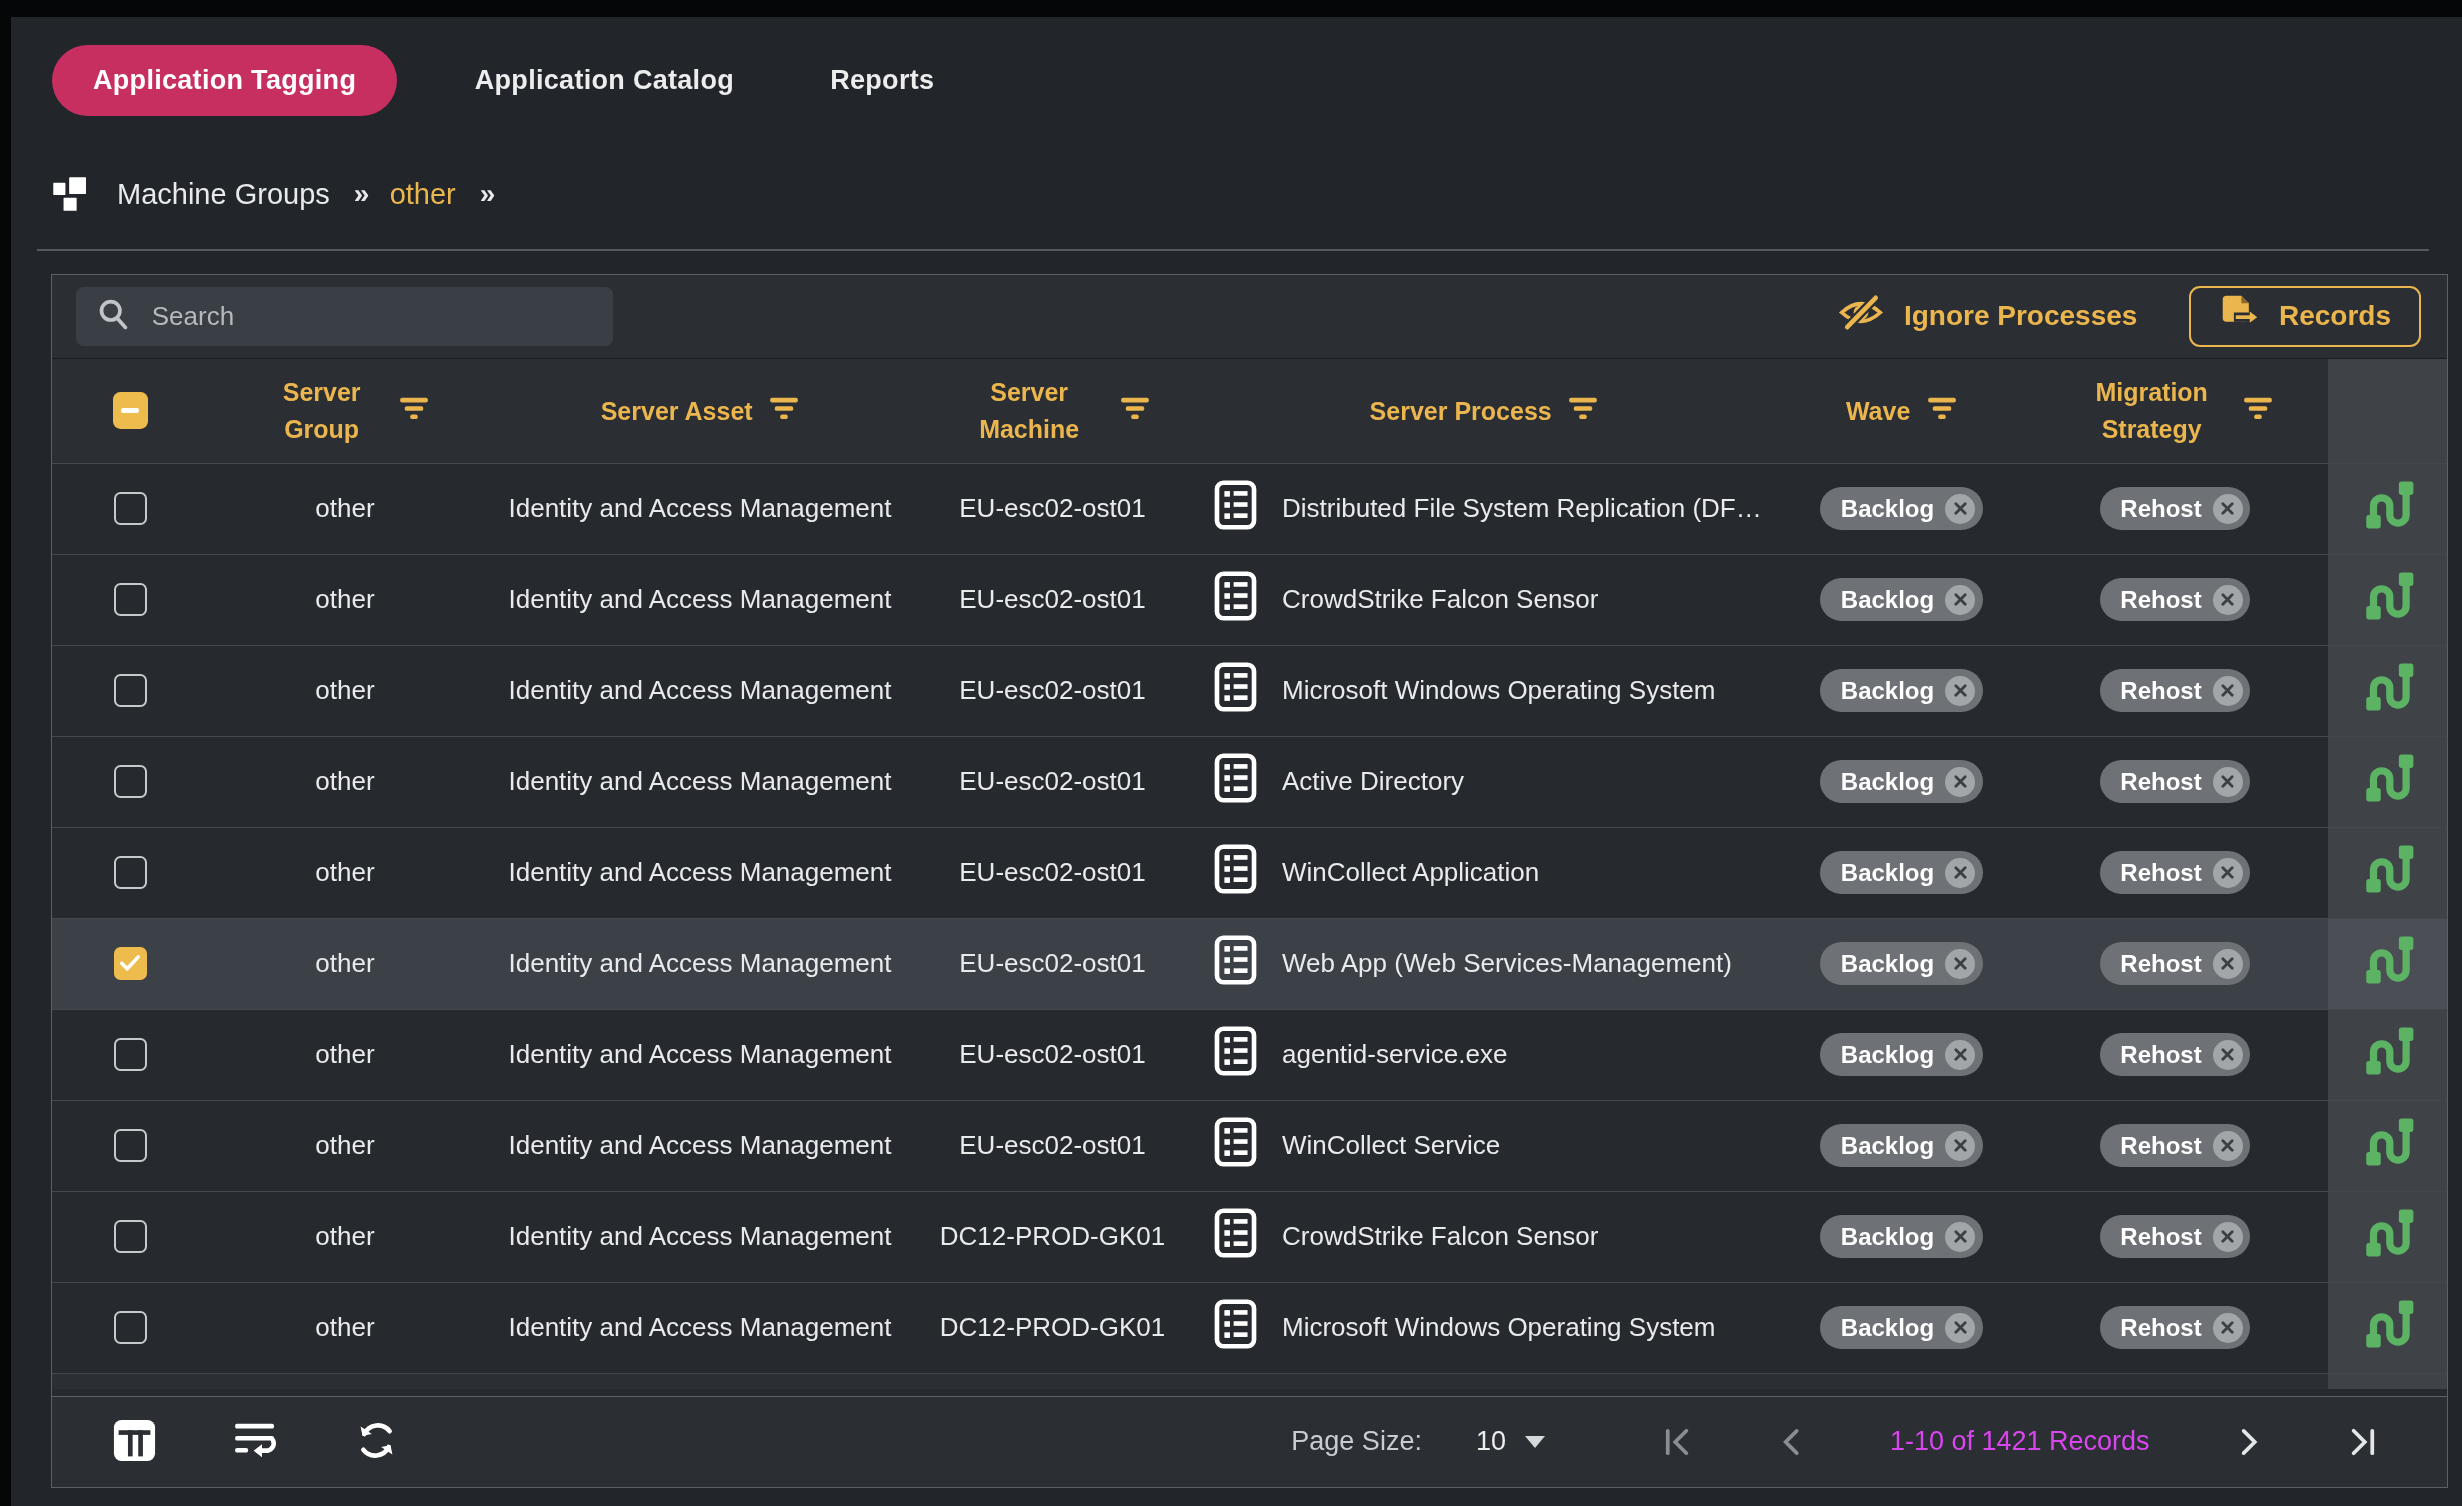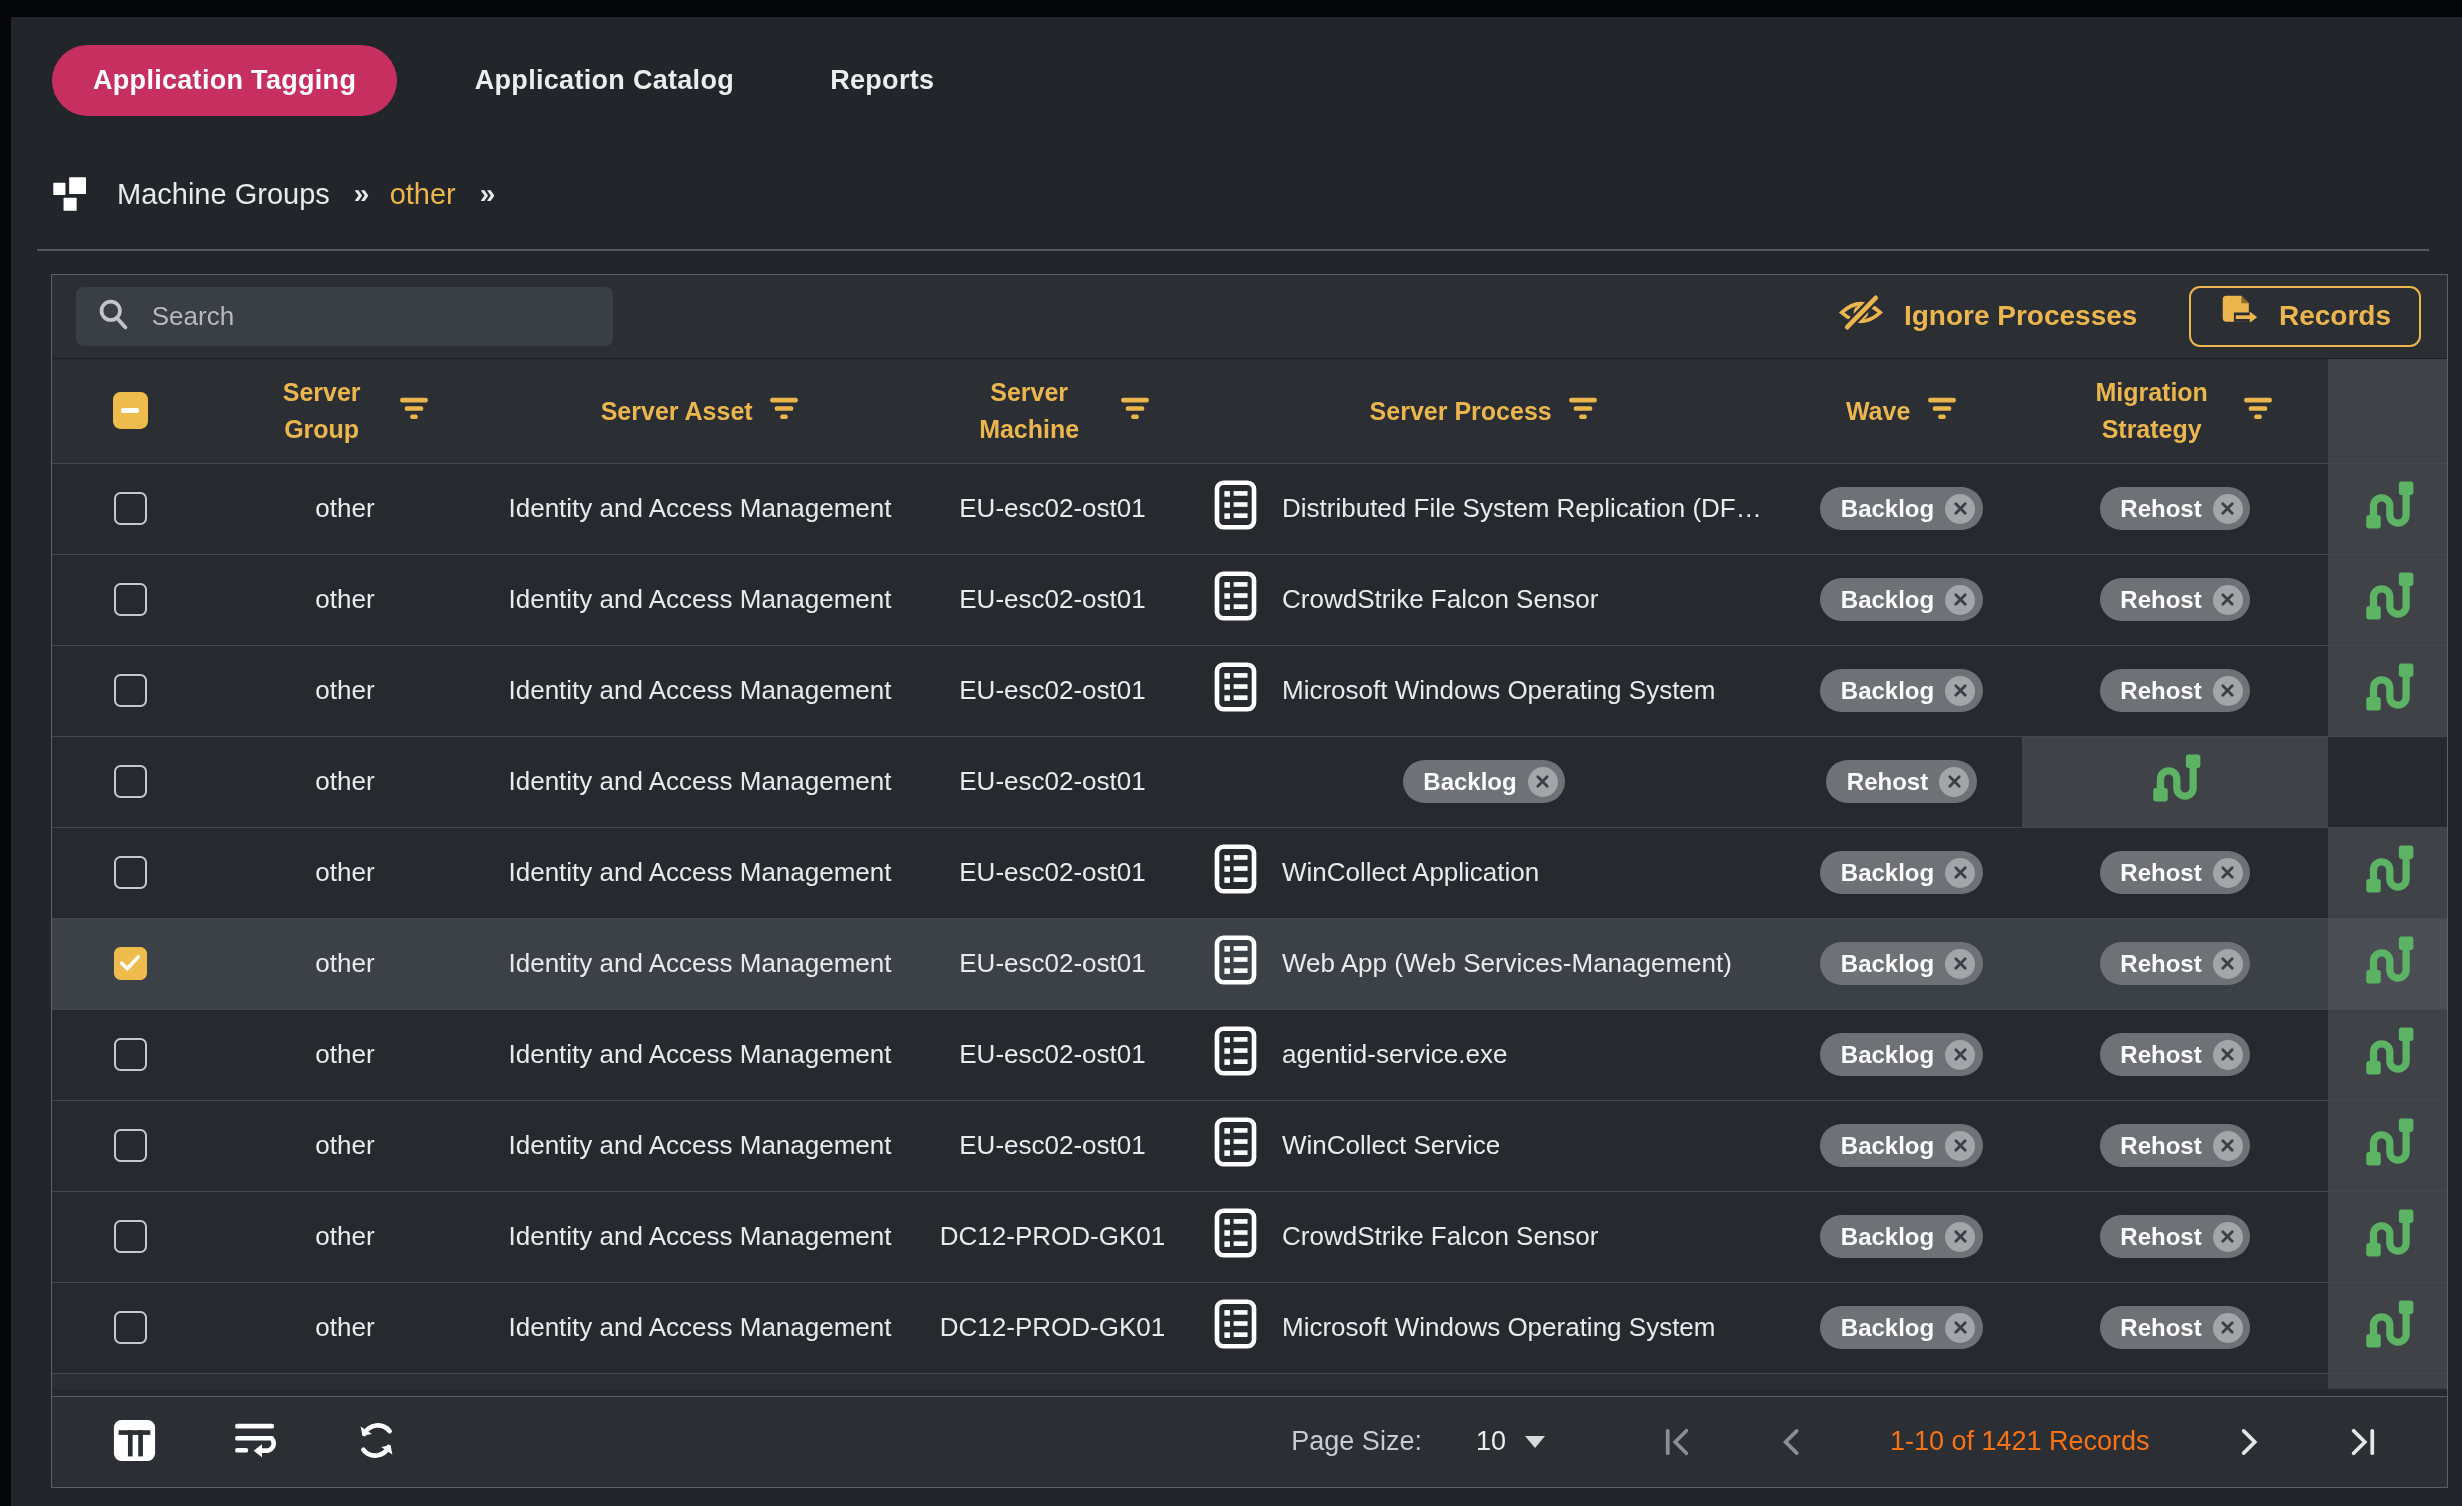--- a/index.html
+++ b/index.html
@@ -72,21 +72,21 @@
 
   
   .tfoot { height:91px; background:#2b2e33; border-top:1.9px solid #5d6065; display:flex; align-items:center; padding:0 71px 0 61px; margin-top:auto; }
   .foot-left { display:flex; align-items:center; gap:78px; }
   .icon-btn { background:none; border:none; cursor:pointer; display:flex; align-items:center; }
   .foot-right { margin-left:auto; display:flex; align-items:center; gap:54px; font-size:27px; }
   .psize-label { color:#c9ccd0; }
   .psize-value { color:#eceded; display:flex; align-items:center; gap:18.6px; cursor:pointer; margin-right:65px; }
   .caret { width:0; height:0; border-left:10.2px solid transparent; border-right:10.2px solid transparent; border-top:12px solid #d6d8da; }
   .pg { display:flex; align-items:center; gap:89px; }
-  .records { color:#f97316; }
+  .records { color:#d946ef; }
   .pgbtn { background:none; border:none; cursor:pointer; display:flex; }
 </style>
 </head>
 <body>
 
 <div class="panel">
 
   <div class="nav">
     <button class="tab pill">Application Tagging</button>
     <button class="tab">Application Catalog</button>
@@ -399,20 +399,34 @@
     </div>
     <div class="cell">
             <span>other</span>
           </div>
     <div class="cell">
             <span>Identity and Access Management</span>
           </div>
     <div class="cell">
             <span>EU-esc02-ost01</span>
           </div>
+    <div class="cell process">
+      <span>
+        <svg width="45" height="50" viewBox="0 0 48 54">
+          <rect x="4" y="3" width="40" height="48" rx="7" fill="none" stroke="#fff" stroke-width="5"></rect>
+          <rect x="12" y="12" width="6" height="6" fill="#fff"></rect>
+                <rect x="22" y="12" width="15" height="5" fill="#fff"></rect>
+          <rect x="12" y="24" width="6" height="6" fill="#fff"></rect>
+                <rect x="22" y="24" width="15" height="5" fill="#fff"></rect>
+          <rect x="12" y="36" width="6" height="6" fill="#fff"></rect>
+                <rect x="22" y="36" width="15" height="5" fill="#fff"></rect>
+        </svg>
+      </span>
+      <span class="ptext">Active Directory</span>
+    </div>
     <div class="cell">
       <span class="chip">
         <span>Backlog</span>
         <span class="xcirc">
           <svg width="15" height="15" viewBox="0 0 16 16" stroke="#3c3f43" stroke-width="3" stroke-linecap="round">
                   <line x1="3" y1="3" x2="13" y2="13"></line>
                   <line x1="13" y1="3" x2="3" y2="13"></line>
                 </svg>
         </span>
       </span>

